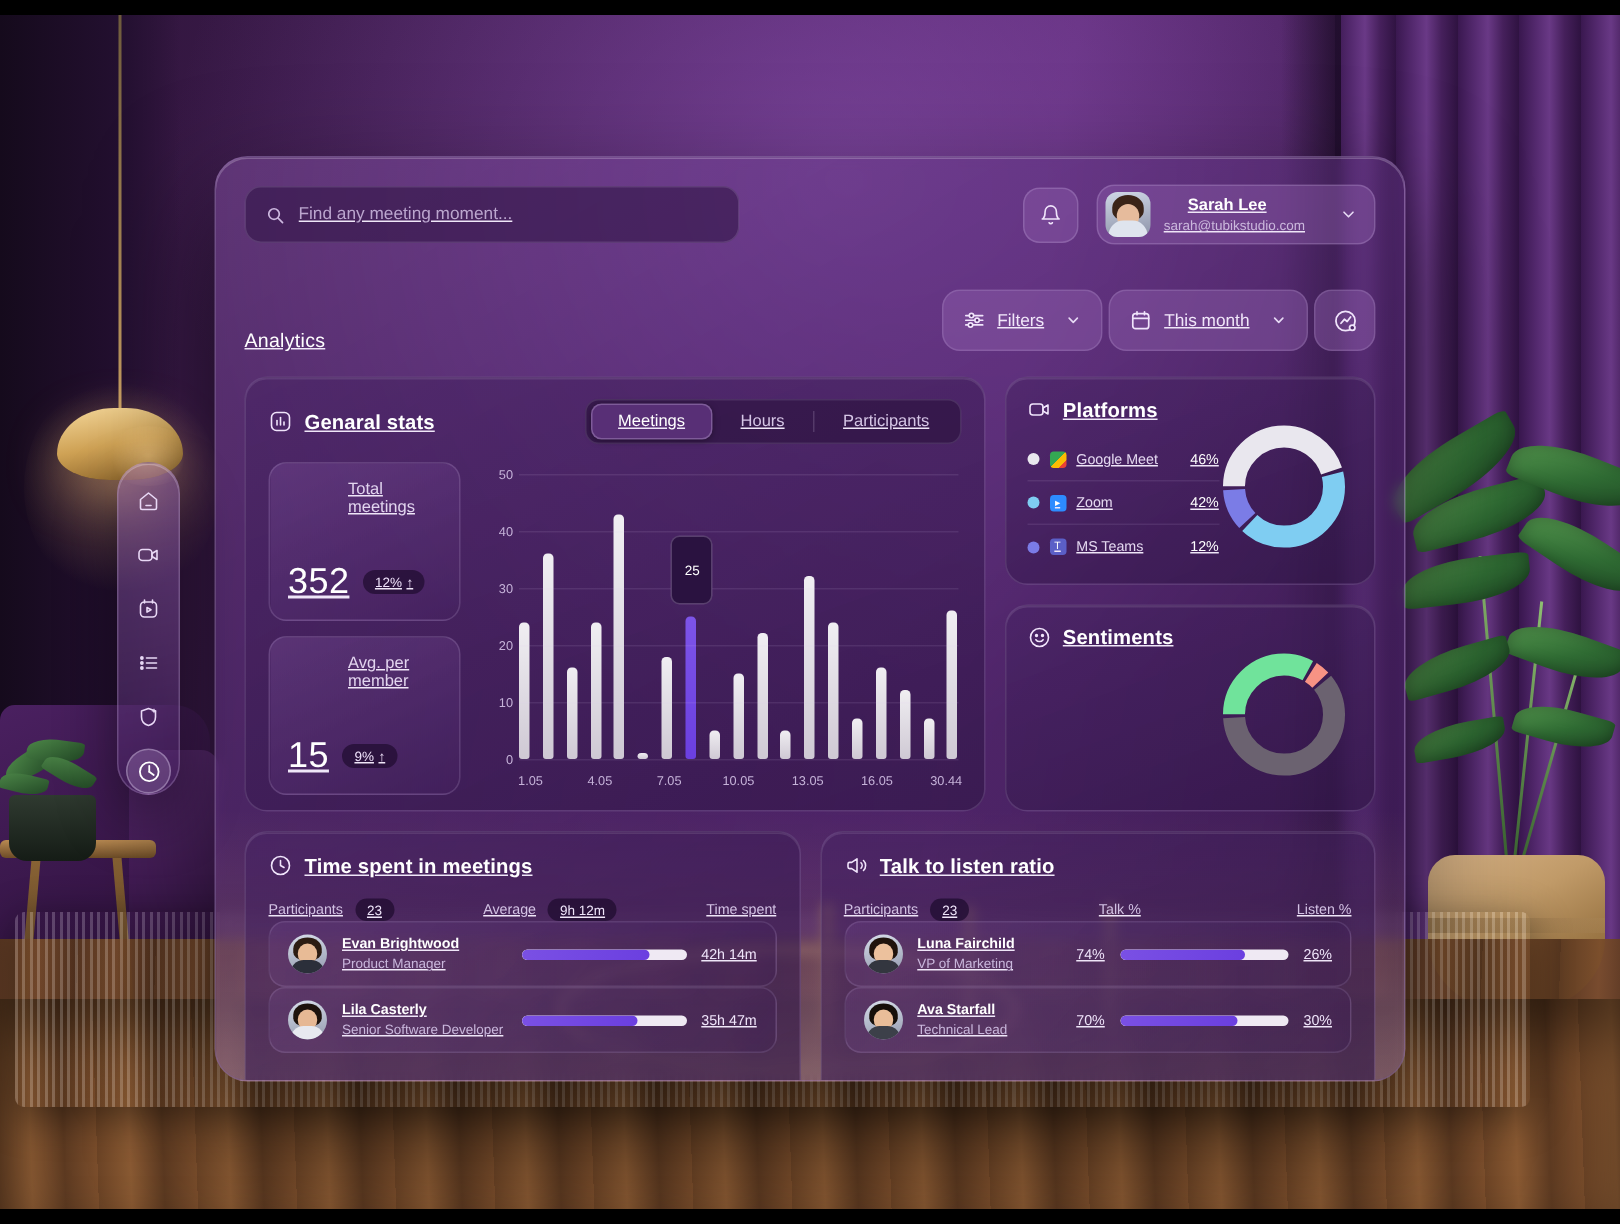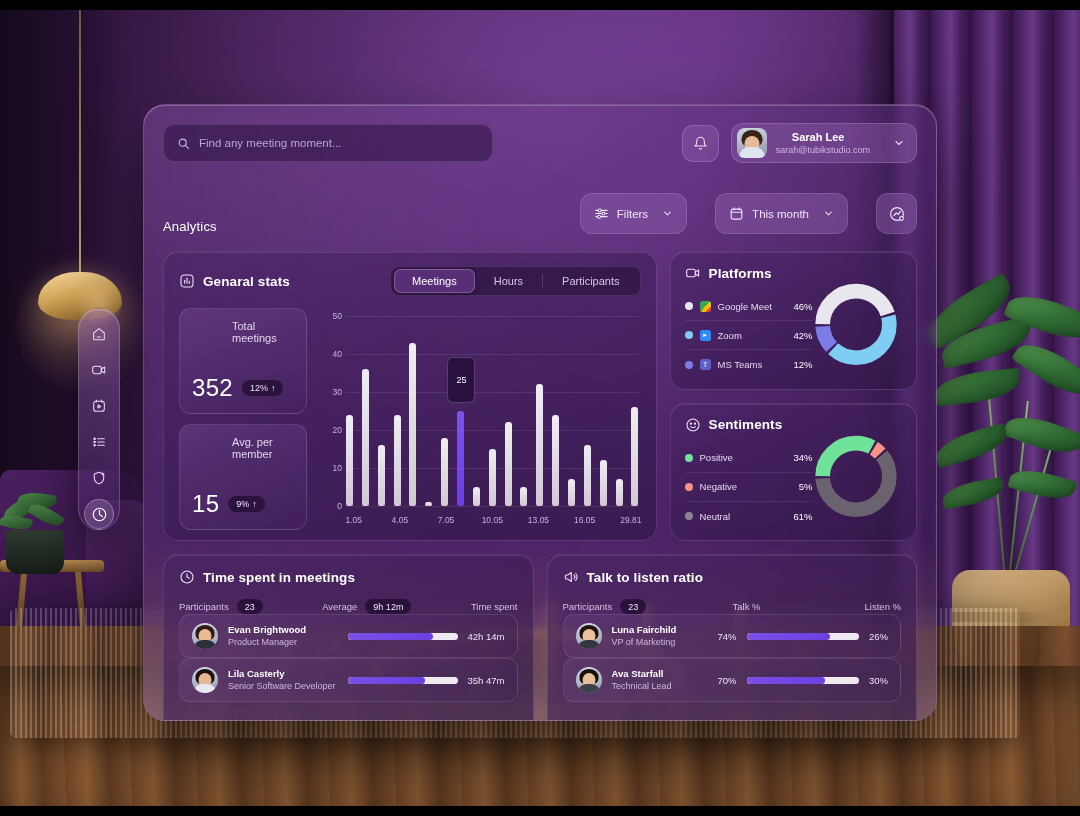--- a/index.html
+++ b/index.html
@@ -88,21 +88,21 @@
   .table-leg { position:absolute; width:8px; background:linear-gradient(180deg,#c79f66,#8a6838); }
 
   
   #dash { position:absolute; left:143px; top:104px; width:794px; height:617px;
     border-radius:22px; overflow:hidden;
     background:linear-gradient(150deg, rgba(128,78,158,.52) 0%, rgba(96,52,128,.56) 30%,
                rgba(74,36,102,.60) 58%, rgba(58,26,82,.62) 100%);
     border:1px solid rgba(226,205,245,.26);
     box-shadow:0 34px 80px rgba(0,0,0,.55), inset 0 1px 0 rgba(255,255,255,.22);
     backdrop-filter:blur(4px);
-    color:#efe6f8; }
+    color:#efe6f8;text-decoration:underline; }
   #dash::after{ content:""; position:absolute; left:0; bottom:0; width:100%; height:180px;
     background:linear-gradient(180deg, rgba(255,255,255,0) 0%, rgba(210,160,120,.16) 55%, rgba(230,200,170,.26) 100%);
     pointer-events:none; }
   .dash-inner { position:relative; padding:18px 19px 0 19px; z-index:3; }
 
   
   .topbar { display:flex; align-items:center; gap:12px; }
   .search { flex:0 0 auto; width:330px; height:38px; border-radius:11px;
     background:rgba(52,23,72,.62); border:1px solid rgba(214,190,238,.17);
     display:flex; align-items:center; gap:9px; padding:0 13px; }
@@ -327,21 +327,21 @@
             <svg width="12" height="12" viewBox="0 0 24 24" fill="none" stroke="#e6d9f4" stroke-width="2.2" stroke-linecap="round" stroke-linejoin="round">
                 <polyline points="6 9 12 15 18 9"></polyline>
               </svg>
           </span>
         </div>
       </div>
 
       <div class="titlerow">
         <h1 class="page-title">Analytics</h1>
         <div class="spacer"></div>
-        <div style="display:flex; gap:28px;">
+        <div style="display:flex; gap:4px;">
           <div class="ctrl">
             <span>
               <svg width="15" height="15" viewBox="0 0 24 24" fill="none" stroke="#f0e4fb" stroke-width="1.8" stroke-linecap="round">
                 <line x1="3" y1="7" x2="21" y2="7"></line>
                   <circle cx="9" cy="7" r="2.3" fill="#4a2466"></circle>
                 <line x1="3" y1="12" x2="21" y2="12"></line>
                   <circle cx="15" cy="12" r="2.3" fill="#4a2466"></circle>
                 <line x1="3" y1="17" x2="21" y2="17"></line>
                   <circle cx="8" cy="17" r="2.3" fill="#4a2466"></circle>
               </svg>
@@ -462,21 +462,21 @@
                   <div class="gridline" style="top: 20%;"></div>
                   <div class="ylab" style="top: 20%; left: -26px;">40</div>
                   <div class="gridline" style="top: 0%;"></div>
                   <div class="ylab" style="top: 0%; left: -26px;">50</div>
                   <div class="xlab" style="left: 2.63158%;">1.05</div>
                   <div class="xlab" style="left: 18.4211%;">4.05</div>
                   <div class="xlab" style="left: 34.2105%;">7.05</div>
                   <div class="xlab" style="left: 50%;">10.05</div>
                   <div class="xlab" style="left: 65.7895%;">13.05</div>
                   <div class="xlab" style="left: 81.5789%;">16.05</div>
-                  <div class="xlab" style="left: 97.3684%;">29.81</div>
+                  <div class="xlab" style="left: 97.3684%;">30.44</div>
                   <div class="tip" style="left: 39.4737%; top: 46%;">25</div>
                 </div>
             </div>
           </div>
         </div>
 
         <div class="rightcol">
 
           <div class="card mini">
             <div class="card-title">
@@ -521,37 +521,20 @@
             <div class="card-title">
               <span>
                 <svg width="16" height="16" viewBox="0 0 24 24" fill="none" stroke="#f0e4fb" stroke-width="1.6" stroke-linecap="round">
                   <circle cx="12" cy="12" r="9"></circle>
                     <circle cx="9" cy="10" r=".9" fill="#f0e4fb"></circle>
                     <circle cx="15" cy="10" r=".9" fill="#f0e4fb"></circle>
                   <path d="M8.4 14.2a4.4 4.4 0 0 0 7.2 0" fill="none"></path>
                 </svg>
               </span>
               <span>Sentiments</span>
-            </div>
-            <div class="legend">
-              <div class="lrow">
-                <span class="dot" style="background:#70e39b;"></span>
-                <span class="lname">Positive</span>
-                <span class="lval">34%</span>
-              </div>
-              <div class="lrow">
-                <span class="dot" style="background:#f79384;"></span>
-                <span class="lname">Negative</span>
-                <span class="lval">5%</span>
-              </div>
-              <div class="lrow">
-                <span class="dot" style="background:#8d8594;"></span>
-                <span class="lname">Neutral</span>
-                <span class="lval">61%</span>
-              </div>
             </div>
             <div class="donut">
               <svg width="88" height="88" viewBox="0 0 42 42" id="donutSentiments">
                   <circle cx="21" cy="21" r="15.9155" fill="none" stroke="#70e39b" stroke-width="7" stroke-dasharray="32.900012157181685 67.10002359923502" stroke-dashoffset="25" transform="rotate(-90 21 21)"></circle>
                   <circle cx="21" cy="21" r="15.9155" fill="none" stroke="#f79384" stroke-width="7" stroke-dasharray="3.9000017878208353 96.10003396859587" stroke-dashoffset="-9.000012157181686" transform="rotate(-90 21 21)"></circle>
                   <circle cx="21" cy="21" r="15.9155" fill="none" stroke="#6b6270" stroke-width="7" stroke-dasharray="59.90002181141419 40.100013945002516" stroke-dashoffset="-14.000013945002522" transform="rotate(-90 21 21)"></circle>
                 </svg>
             </div>
           </div>
 

